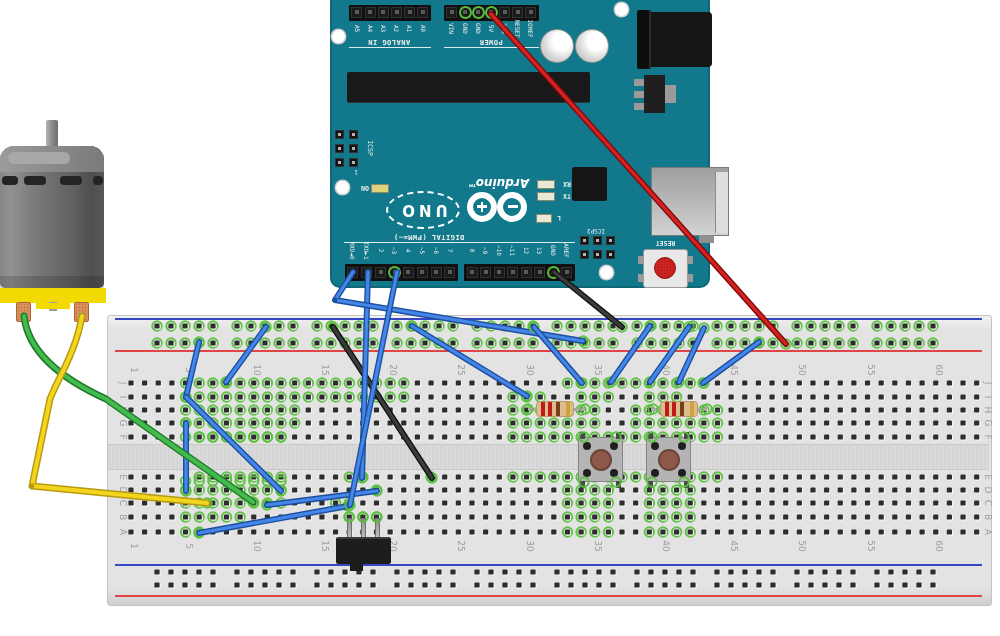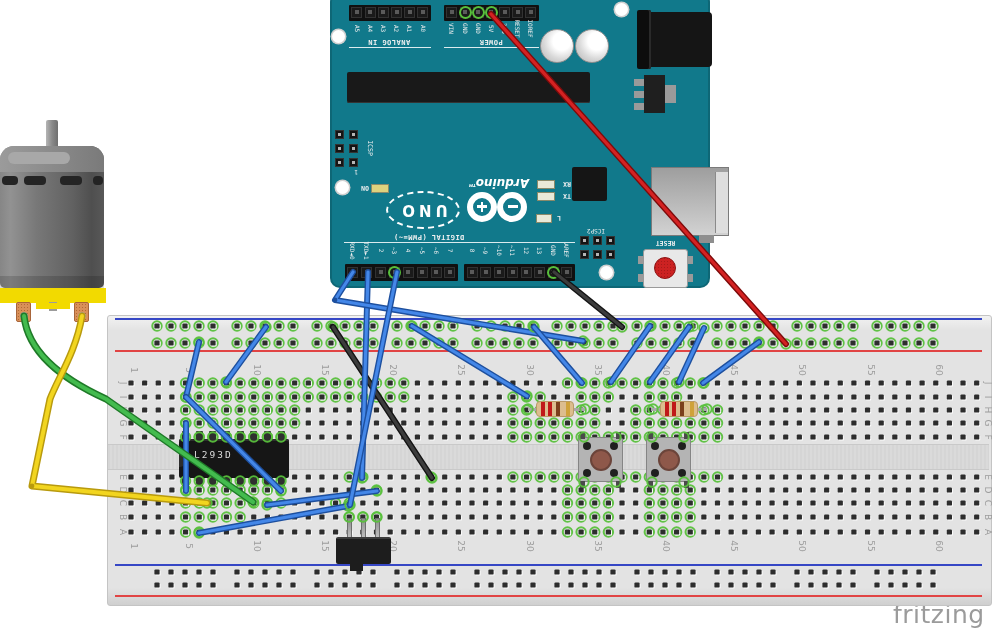--- a/index.html
+++ b/index.html
@@ -2142,44 +2142,20 @@
       <text x="120" y="490" fill="#9c9c9c" font-size="9" text-anchor="middle" font-family="&quot;DejaVu Sans&quot;,sans-serif" transform="rotate(90 120 490)">D</text>
       <text x="985" y="490" fill="#9c9c9c" font-size="9" text-anchor="middle" font-family="&quot;DejaVu Sans&quot;,sans-serif" transform="rotate(90 985 490)">D</text>
       <text x="120" y="503" fill="#9c9c9c" font-size="9" text-anchor="middle" font-family="&quot;DejaVu Sans&quot;,sans-serif" transform="rotate(90 120 503)">C</text>
       <text x="985" y="503" fill="#9c9c9c" font-size="9" text-anchor="middle" font-family="&quot;DejaVu Sans&quot;,sans-serif" transform="rotate(90 985 503)">C</text>
       <text x="120" y="517" fill="#9c9c9c" font-size="9" text-anchor="middle" font-family="&quot;DejaVu Sans&quot;,sans-serif" transform="rotate(90 120 517)">B</text>
       <text x="985" y="517" fill="#9c9c9c" font-size="9" text-anchor="middle" font-family="&quot;DejaVu Sans&quot;,sans-serif" transform="rotate(90 985 517)">B</text>
       <text x="120" y="532" fill="#9c9c9c" font-size="9" text-anchor="middle" font-family="&quot;DejaVu Sans&quot;,sans-serif" transform="rotate(90 120 532)">A</text>
       <text x="985" y="532" fill="#9c9c9c" font-size="9" text-anchor="middle" font-family="&quot;DejaVu Sans&quot;,sans-serif" transform="rotate(90 985 532)">A</text>
     </svg>
 
-  <div class="comp" id="ic">
-    <div id="ic-legs">
-        <div class="icleg" style="left: 3.06px; top: 0px; position: absolute;"></div>
-        <div class="icleg" style="left: 3.06px; top: 46px; position: absolute;"></div>
-        <div class="icleg" style="left: 16.7px; top: 0px; position: absolute;"></div>
-        <div class="icleg" style="left: 16.7px; top: 46px; position: absolute;"></div>
-        <div class="icleg" style="left: 30.34px; top: 0px; position: absolute;"></div>
-        <div class="icleg" style="left: 30.34px; top: 46px; position: absolute;"></div>
-        <div class="icleg" style="left: 43.98px; top: 0px; position: absolute;"></div>
-        <div class="icleg" style="left: 43.98px; top: 46px; position: absolute;"></div>
-        <div class="icleg" style="left: 57.62px; top: 0px; position: absolute;"></div>
-        <div class="icleg" style="left: 57.62px; top: 46px; position: absolute;"></div>
-        <div class="icleg" style="left: 71.26px; top: 0px; position: absolute;"></div>
-        <div class="icleg" style="left: 71.26px; top: 46px; position: absolute;"></div>
-        <div class="icleg" style="left: 84.9px; top: 0px; position: absolute;"></div>
-        <div class="icleg" style="left: 84.9px; top: 46px; position: absolute;"></div>
-        <div class="icleg" style="left: 98.54px; top: 0px; position: absolute;"></div>
-        <div class="icleg" style="left: 98.54px; top: 46px; position: absolute;"></div>
-      </div>
-    <div class="body">
-      <div class="notch"></div>
-      <div class="iclabel">L293D</div>
-    </div>
-  </div>
 
   <div class="comp resistor" style="left:528px;top:401px;">
     <div class="lead" style="left:0;width:57px;"></div>
     <div class="rbody" style="left:8px;">
         <div class="band" style="left: 4px; top: 0px; background: rgb(192, 25, 25); position: absolute;"></div>
         <div class="band" style="left: 11px; top: 0px; background: rgb(192, 25, 25); position: absolute;"></div>
         <div class="band" style="left: 19px; top: 0px; background: rgb(123, 63, 28); position: absolute;"></div>
         <div class="band" style="left: 29px; top: 0px; background: rgb(207, 162, 58); position: absolute;"></div>
       </div>
   </div>
@@ -2632,14 +2608,13 @@
       <path d="M759,342 L703,383" fill="none" stroke="#4487e8" stroke-width="3.2" stroke-linecap="round" stroke-linejoin="round"></path>
       <circle cx="253" cy="502" r="4.7" fill="none" stroke="#58c03c" stroke-width="2" opacity="0.95"></circle>
       <path d="M24,316 C28,352 60,378 106,399 L253,502" fill="none" stroke="#1f7a28" stroke-width="7" stroke-linecap="round" stroke-linejoin="round"></path>
       <path d="M24,316 C28,352 60,378 106,399 L253,502" fill="none" stroke="#43bb4e" stroke-width="4" stroke-linecap="round" stroke-linejoin="round"></path>
       <circle cx="207" cy="503" r="4.7" fill="none" stroke="#58c03c" stroke-width="2" opacity="0.95"></circle>
       <path d="M82,316 C76,352 58,378 50,399 L32,486 L207,503" fill="none" stroke="#b89a0e" stroke-width="7" stroke-linecap="round" stroke-linejoin="round"></path>
       <path d="M82,316 C76,352 58,378 50,399 L32,486 L207,503" fill="none" stroke="#f2d51f" stroke-width="4" stroke-linecap="round" stroke-linejoin="round"></path>
       <circle cx="32" cy="486" r="2.4" fill="#b89a0e"></circle>
     </svg>
 
-  <div id="watermark">fritzing</div>
 </div>
 
 </body></html>

